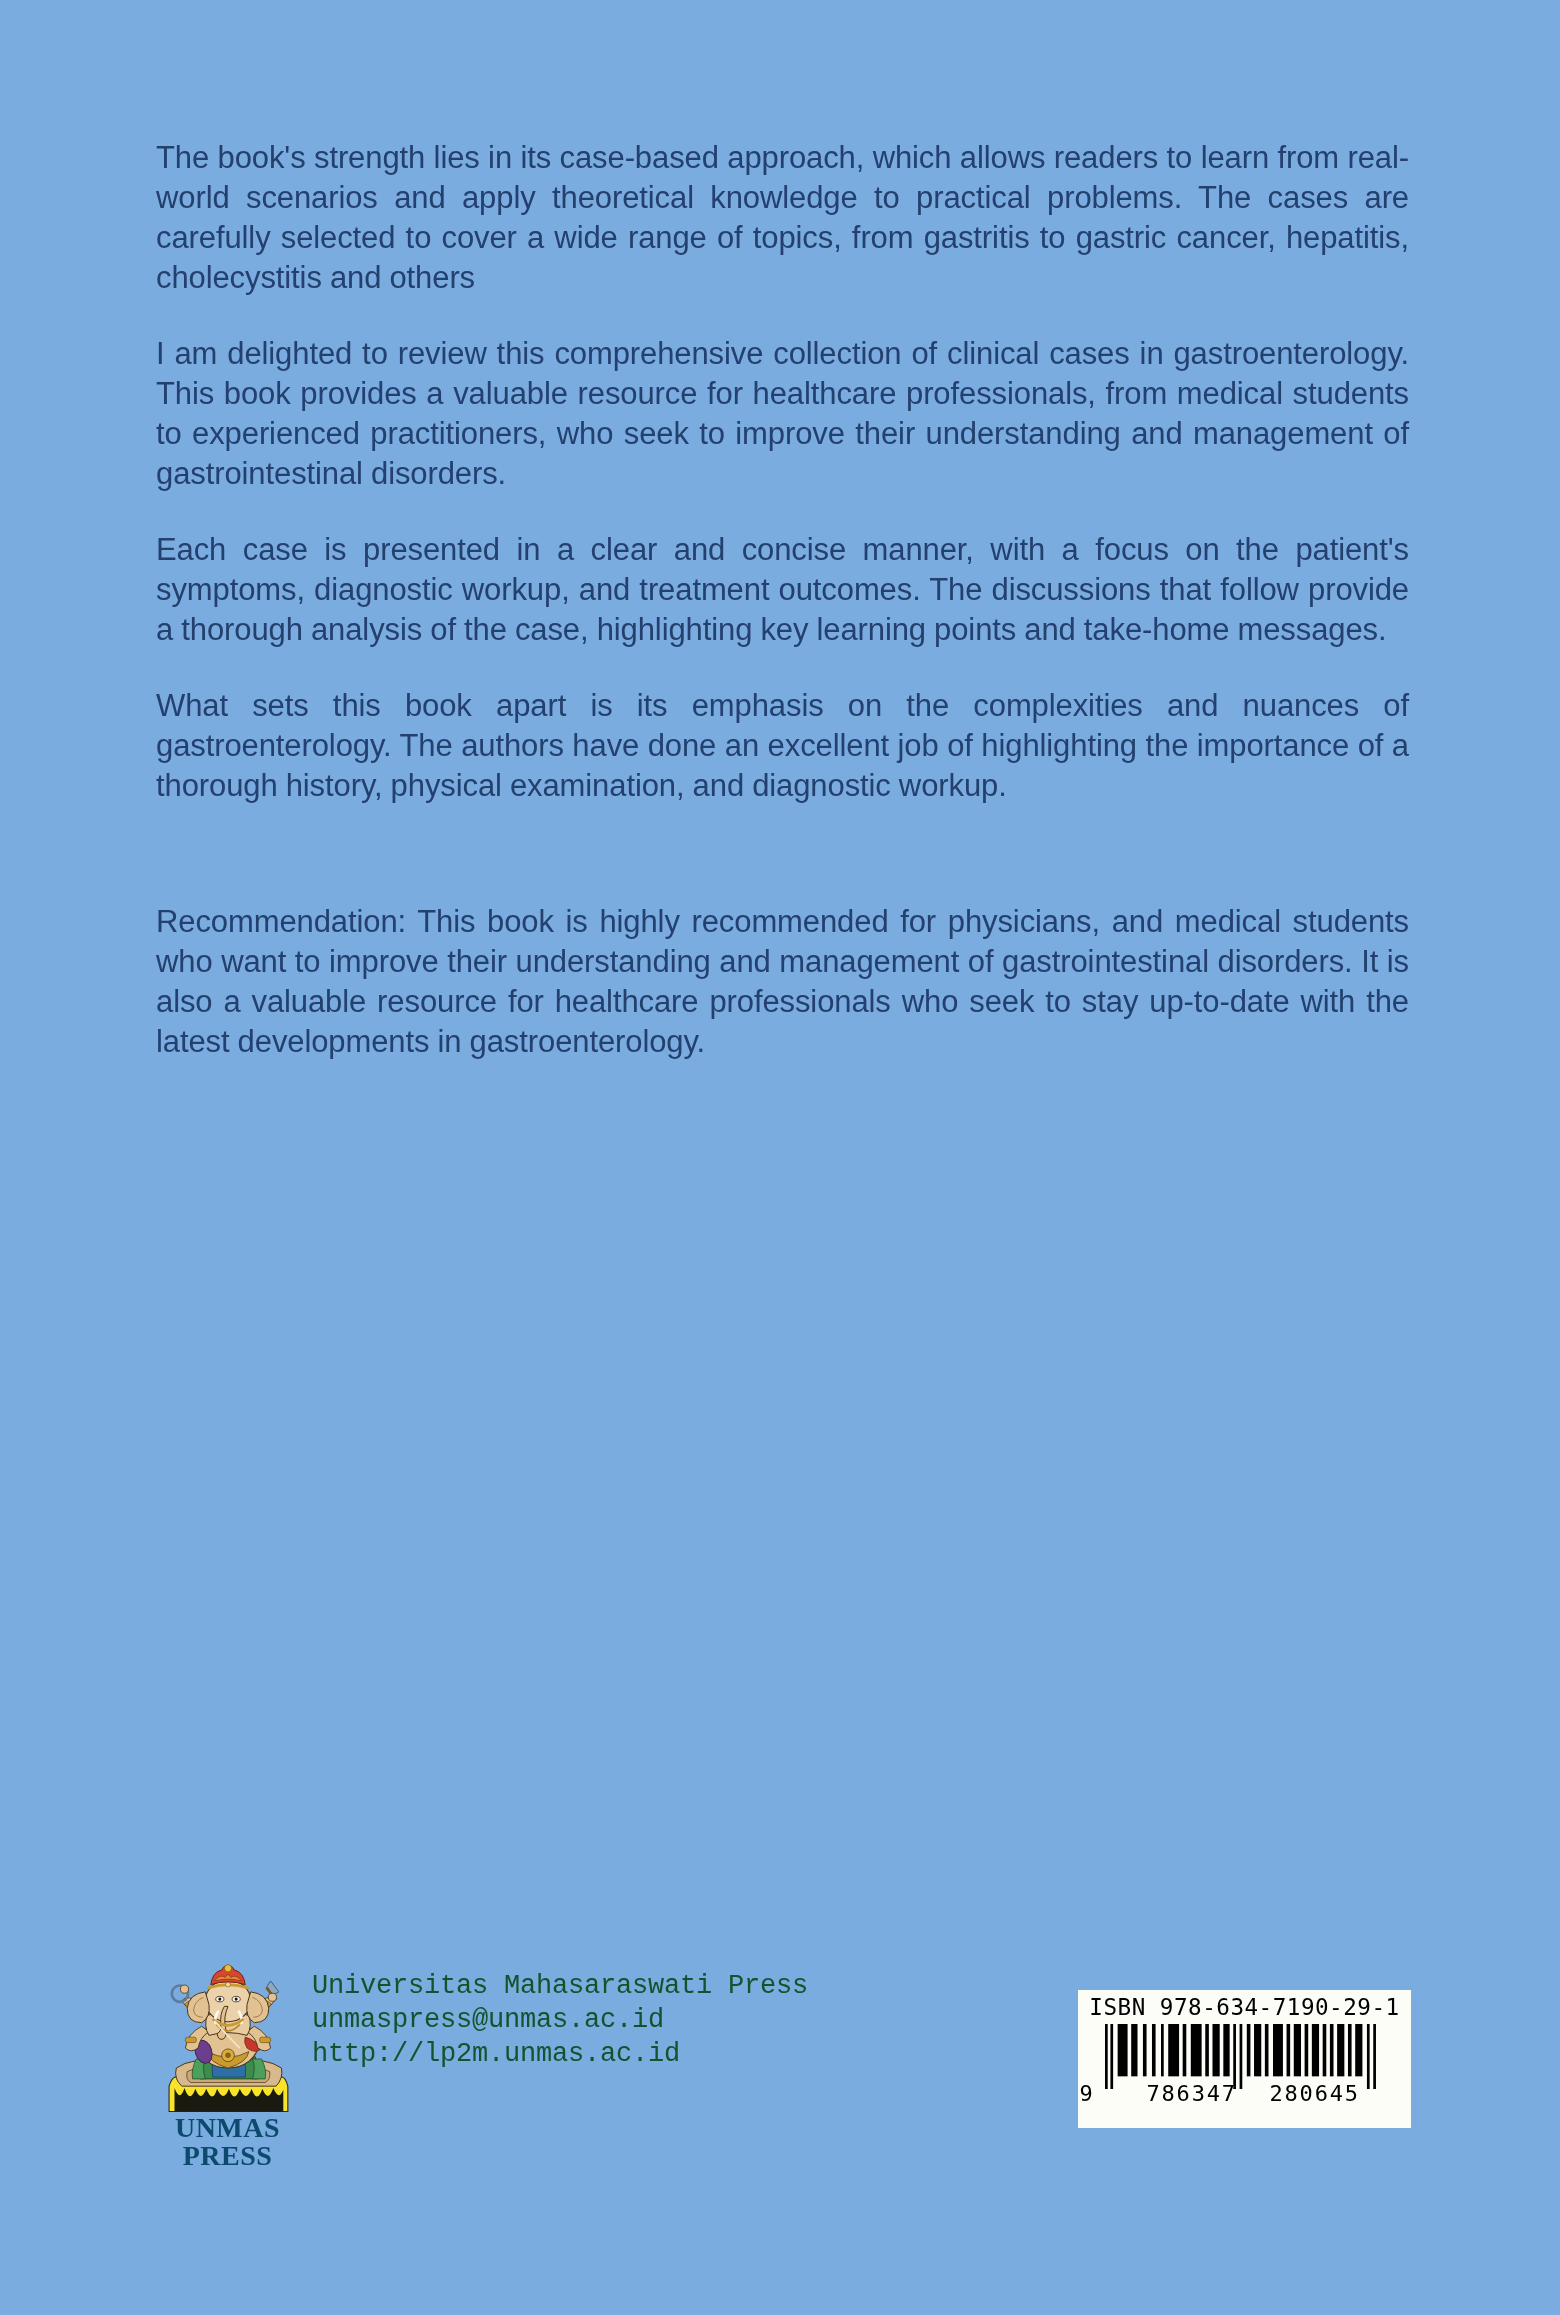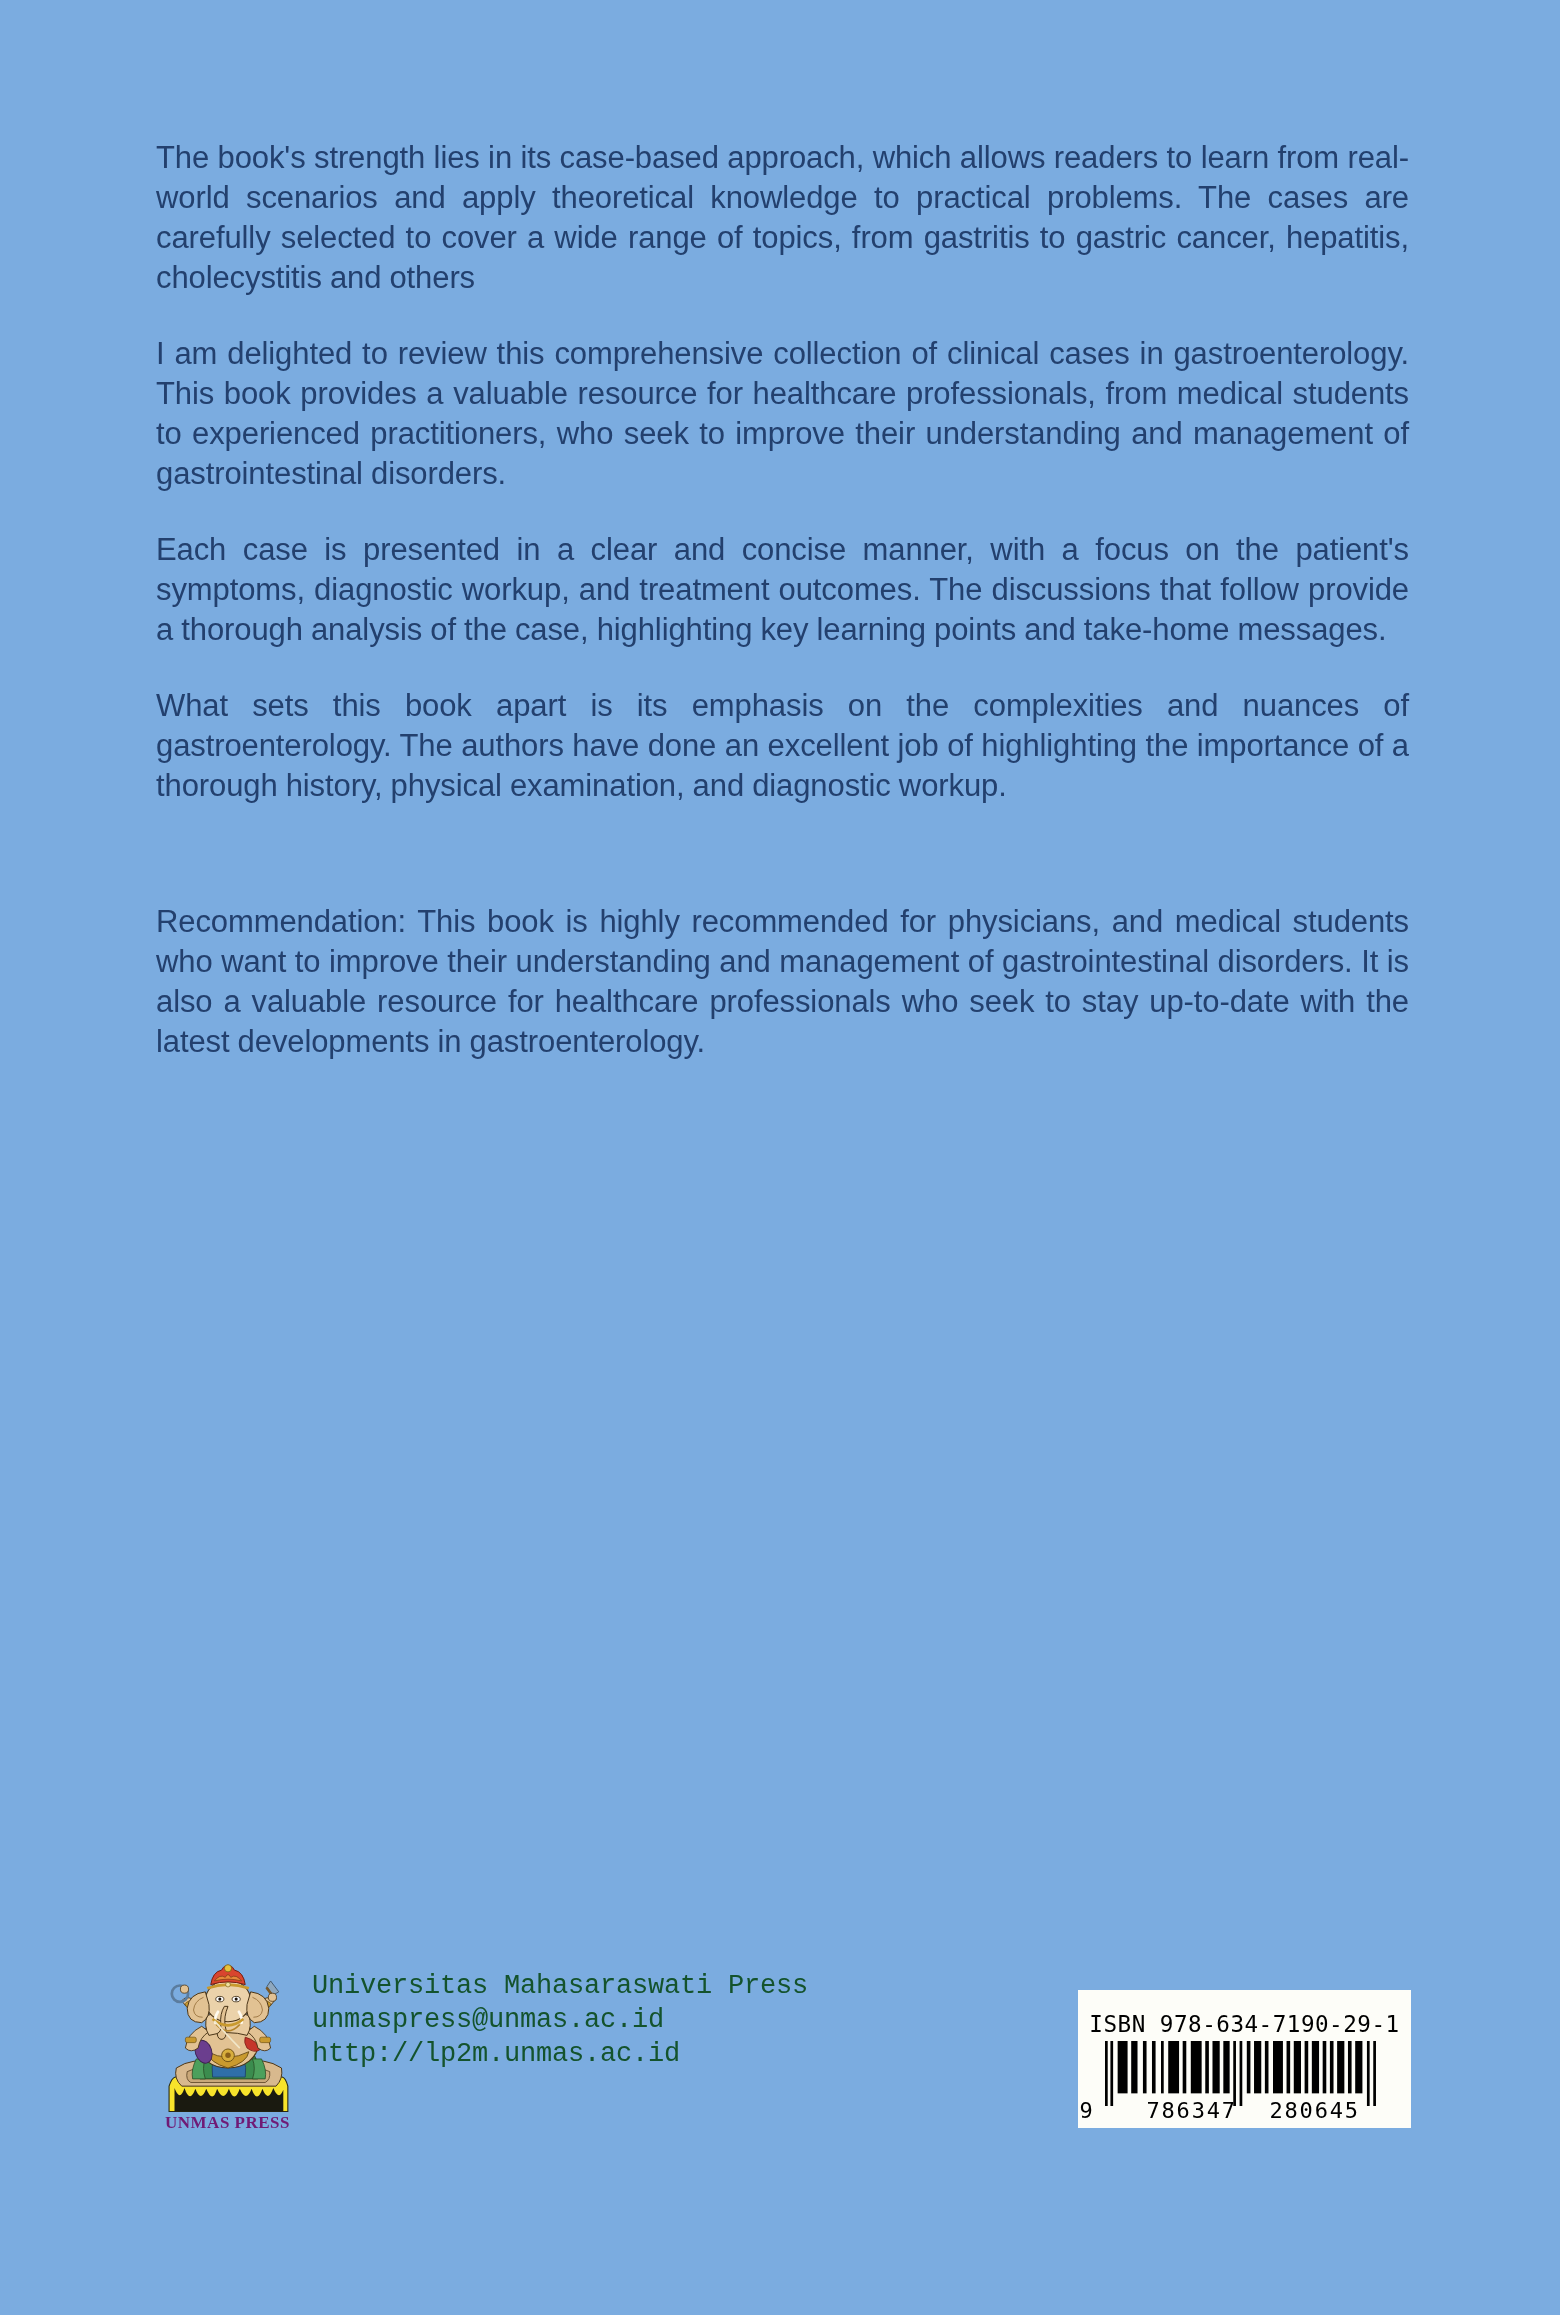--- a/index.html
+++ b/index.html
@@ -61,23 +61,23 @@
   }
   .ganesha {
     display: block;
     width: 136px;
     height: 156px;
     margin: 0 auto;
   }
   .logo-caption {
     font-family: "Liberation Serif", serif;
     font-weight: bold;
-    font-size: 17px;
+    font-size: 28px;
     letter-spacing: 0.5px;
-    color: #701a75;
+    color: #0c4a6e;
     line-height: 1;
     margin-top: -3.6px;
   }
 
   
   .publisher-info {
     position: absolute;
     left: 312px;
     top: 14.5px;
     width: 561px;
@@ -93,21 +93,21 @@
 
   
   .isbn-box {
     position: absolute;
     left: 1078px;
     top: 36px;
     width: 333px;
     height: 138px;
     background: #FDFDF8;
     box-sizing: border-box;
-    padding: 23px 0 0 0;
+    padding: 6px 0 0 0;
   }
   .isbn-text {
     font-family: "DejaVu Sans Mono", "Liberation Mono", monospace;
     font-size: 22.6px;
     letter-spacing: 0.5px;
     color: #000000;
     text-align: center;
     line-height: 1;
     margin-bottom: 5.4px;
   }

